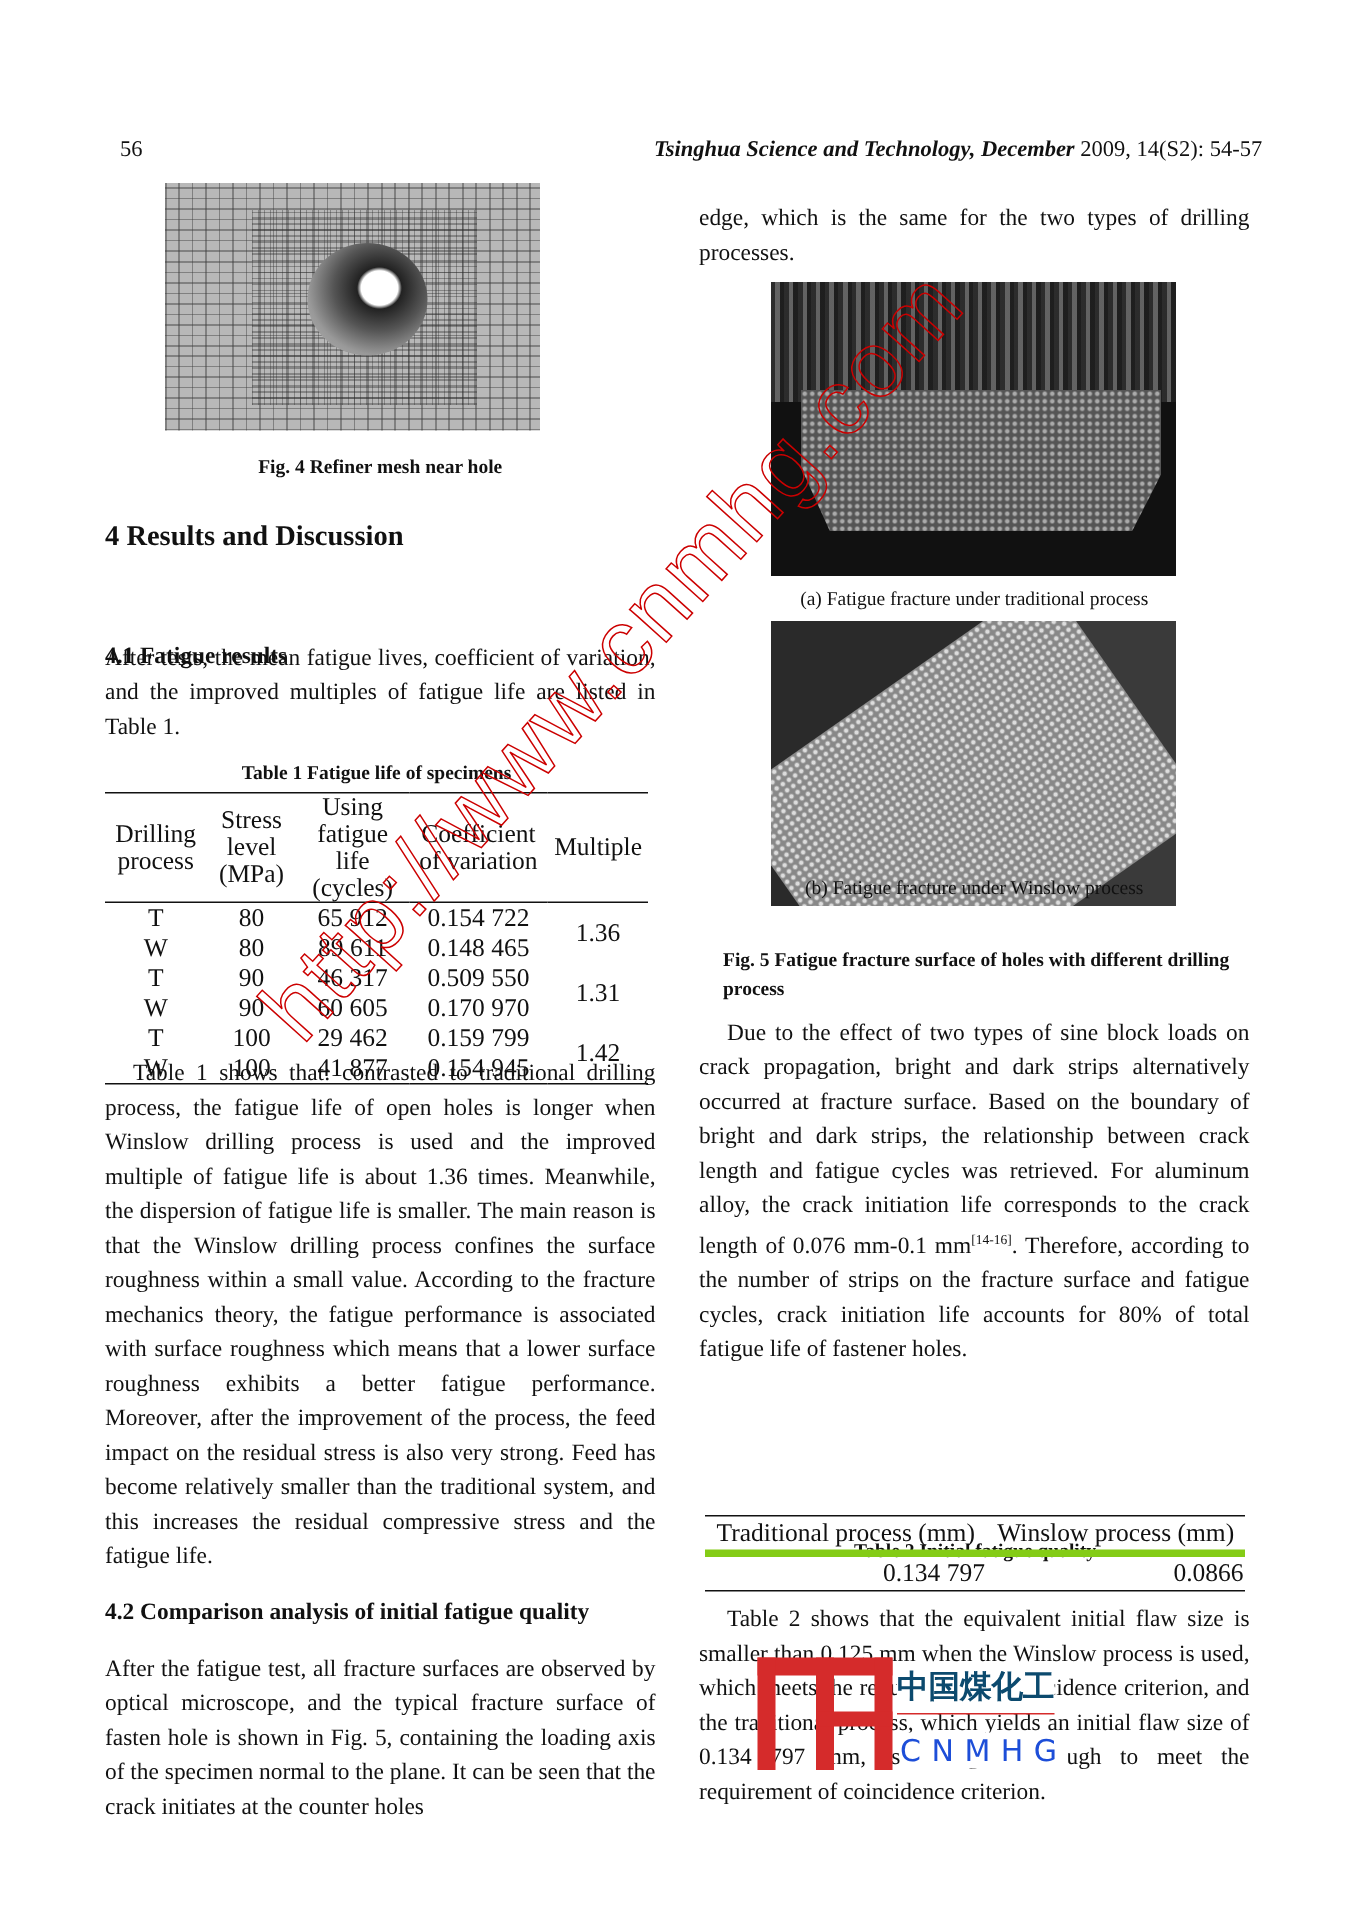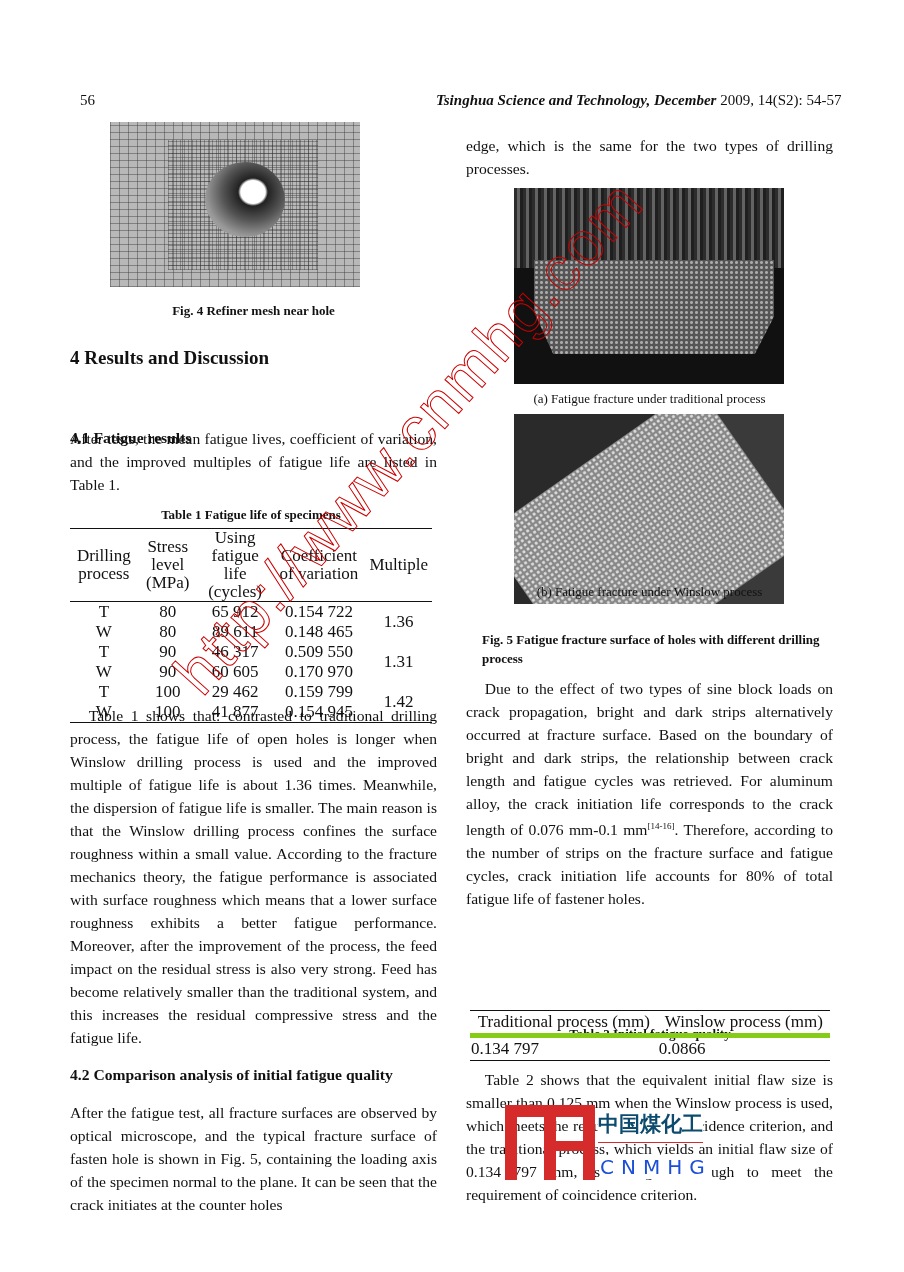--- a/index.html
+++ b/index.html
@@ -39,21 +39,21 @@
   table { border-collapse:collapse; font-size:17px; line-height:20px; }
   .t1 { position:absolute; left:70px; top:528px; width:362px; }
   .t1 th { font-weight:normal; padding:0 4px; line-height:18px; }
   .t1 thead tr { border-top:1.5px solid #111; border-bottom:1px solid #111; }
   .t1 tbody tr:last-child { border-bottom:1.5px solid #111; }
   .t1 td { text-align:center; padding:0 4px; }
   .t2 { position:absolute; left:470px; top:1010px; width:360px; }
   .t2 thead tr { border-top:1.5px solid #111; border-bottom:5px solid #84cc16; }
   .t2 tbody tr { border-bottom:1.5px solid #111; }
   .t2 th { font-weight:normal; text-align:center; }
-  .t2 td { text-align:left; }
+  .t2 td { text-align:right; }
   .wm-url { position:absolute; left:160px; top:660px; font-family:"Liberation Sans",sans-serif; font-size:62px;
           color:rgba(200,30,30,.85); transform:rotate(-48deg); transform-origin:0 0; letter-spacing:2px;
           -webkit-text-stroke:1px #c00; color:transparent; white-space:nowrap; }
   .wm-logo { position:absolute; left:505px; top:1105px; width:90px; height:75px; }
   .wm-logo .bar { position:absolute; background:#d52b2b; }
   .wm-cn { position:absolute; left:598px; top:1110px; font-family:"DejaVu Sans",sans-serif; font-size:21px; color:#0c4a6e; background:#fff;font-weight:bold; }
   .wm-en { position:absolute; left:600px; top:1155px; font-family:"DejaVu Sans",sans-serif; font-size:20px; color:#1d4ed8; letter-spacing:7px; background:#fff; }
   .wm-line { position:absolute; left:598px; top:1142px; width:105px; height:1px; background:#d52b2b; }
 </style>
 </head>

